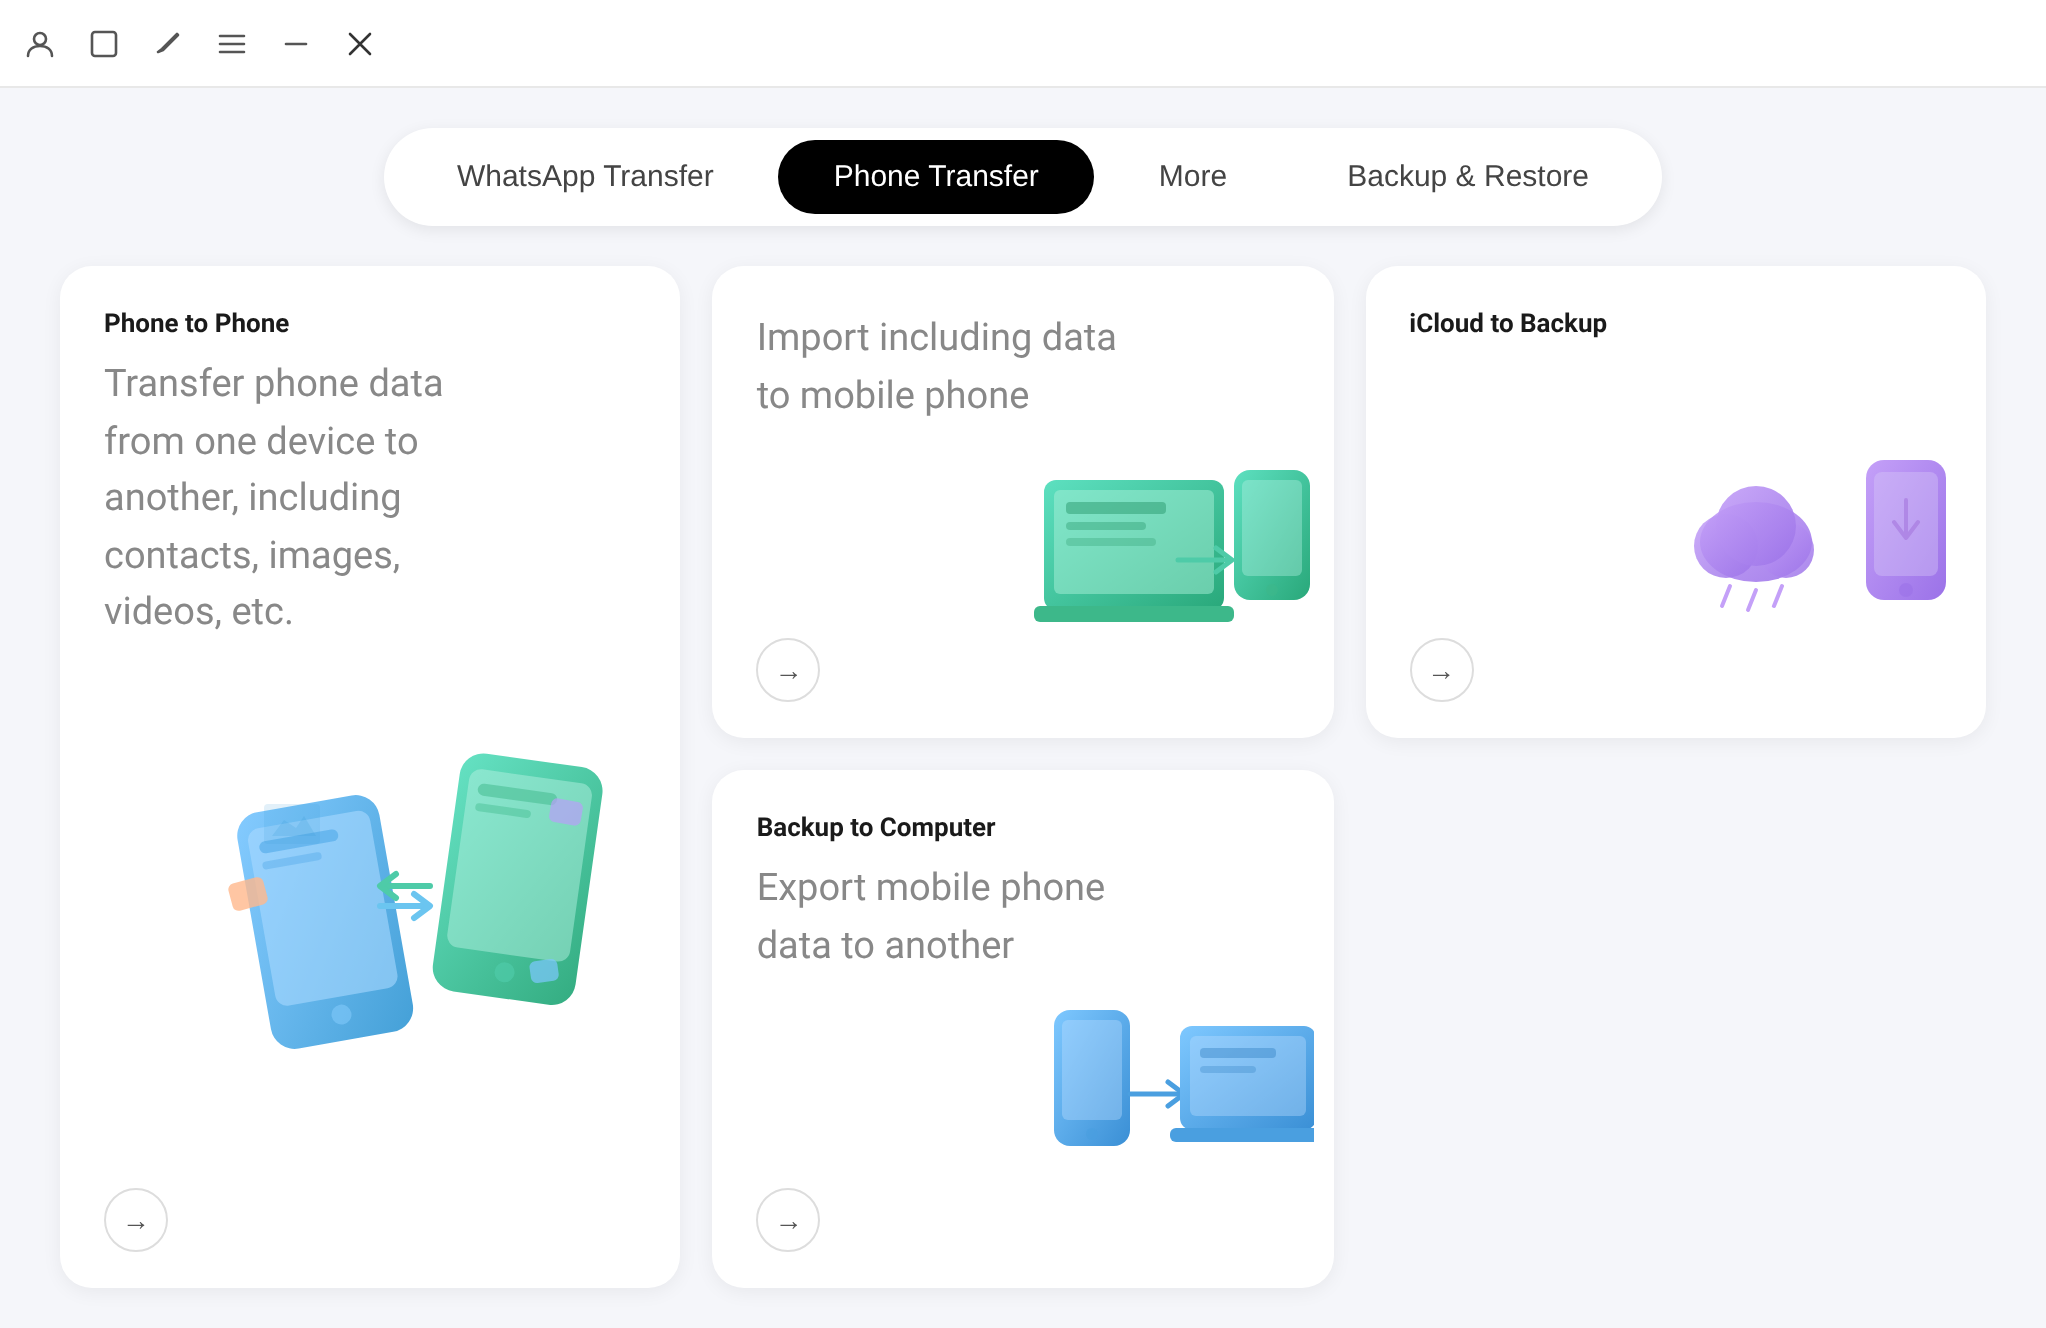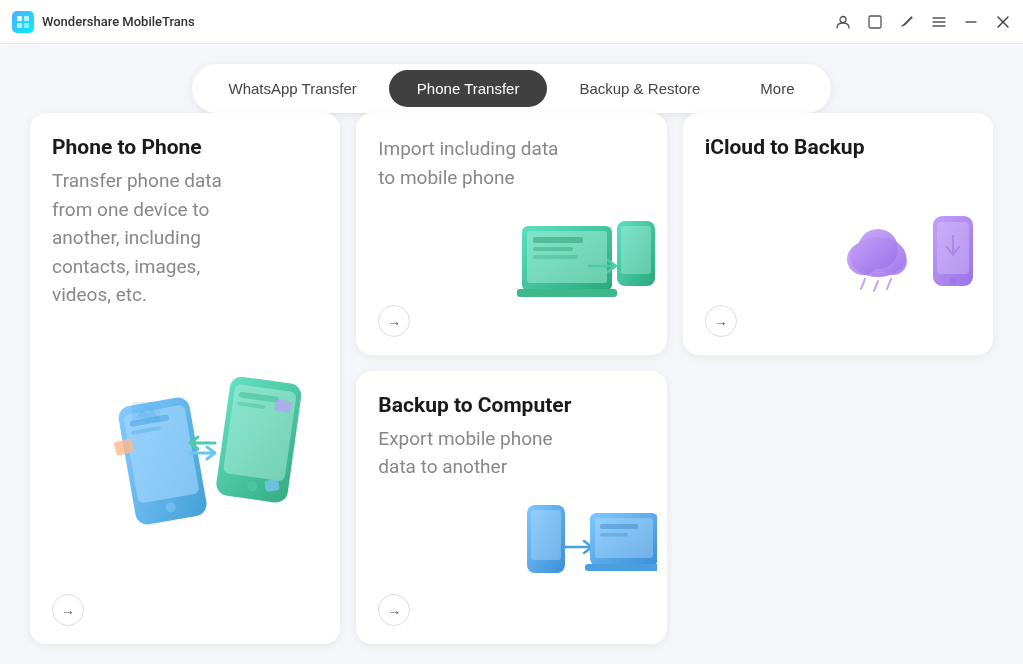--- a/index.html
+++ b/index.html
@@ -69,20 +69,21 @@
       color: #333;
     }
 
     
     .main-content {
       flex: 1;
       background: #f5f6fa;
       padding: 20px 30px 20px;
       display: flex;
       flex-direction: column;
+      gap: 20px;
     }
 
     
     .nav-tabs {
       display: flex;
       justify-content: center;
       align-items: center;
       gap: 4px;
       background: #ffffff;
       border-radius: 30px;
@@ -98,21 +99,21 @@
       font-size: 15px;
       font-weight: 500;
       cursor: pointer;
       border: none;
       background: transparent;
       color: #444;
       transition: all 0.2s;
     }
 
     .nav-tab.active {
-      background: #404040;
+      background: #000000;
       color: #ffffff;
     }
 
     
     .cards-grid {
       display: grid;
       grid-template-columns: 1fr 1fr 1fr;
       grid-template-rows: auto auto;
       gap: 16px;
       flex: 1;
@@ -129,21 +130,21 @@
       flex-direction: column;
       cursor: pointer;
       transition: box-shadow 0.2s;
     }
 
     .card-large {
       grid-row: span 2;
     }
 
     .card-title {
-      font-size: 21px;
+      font-size: 13px;
       font-weight: 700;
       color: #1a1a1a;
       margin-bottom: 8px;
     }
 
     .card-desc {
       font-size: 19px;
       color: #888;
       line-height: 1.5;
       max-width: 200px;
@@ -175,31 +176,20 @@
       right: 20px;
       bottom: 60px;
     }
 
     
   </style>
 </head>
 <body>
 
 <div class="title-bar">
-  <div class="title-bar-left">
-    <div class="app-icon">
-      <svg width="14" height="14" viewBox="0 0 14 14">
-        <rect x="1" y="1" width="5" height="5" rx="1" fill="white" opacity="0.9"></rect>
-        <rect x="8" y="1" width="5" height="5" rx="1" fill="white" opacity="0.7"></rect>
-        <rect x="1" y="8" width="5" height="5" rx="1" fill="white" opacity="0.7"></rect>
-        <rect x="8" y="8" width="5" height="5" rx="1" fill="white" opacity="0.5"></rect>
-      </svg>
-    </div>
-    <span class="app-title">Wondershare MobileTrans</span>
-  </div>
   <div class="title-bar-controls">
     <span>
       <svg width="16" height="16" viewBox="0 0 16 16" fill="none">
         <circle cx="8" cy="5.5" r="3" stroke="#555" stroke-width="1.3"></circle>
         <path d="M2 14c0-3.314 2.686-5 6-5s6 1.686 6 5" stroke="#555" stroke-width="1.3" stroke-linecap="round"></path>
       </svg>
     </span>
     <span>
       <svg width="16" height="16" viewBox="0 0 16 16" fill="none">
         <rect x="2" y="2" width="12" height="12" rx="1.5" stroke="#555" stroke-width="1.3"></rect>
@@ -227,22 +217,22 @@
       </svg>
     </span>
   </div>
 </div>
 
 <div class="main-content">
 
   <div class="nav-tabs">
     <button class="nav-tab">WhatsApp Transfer</button>
     <button class="nav-tab active">Phone Transfer</button>
+    <button class="nav-tab">More</button>
     <button class="nav-tab">Backup &amp; Restore</button>
-    <button class="nav-tab">More</button>
   </div>
 
   <div class="cards-grid">
 
     <div class="card card-large">
       <div class="card-title">Phone to Phone</div>
       <div class="card-desc">Transfer phone data from one device to another, including contacts, images, videos, etc.</div>
 
       <div class="card-illustration">
         <svg width="210" height="220" viewBox="0 0 210 220" fill="none" xmlns="http://www.w3.org/2000/svg">

